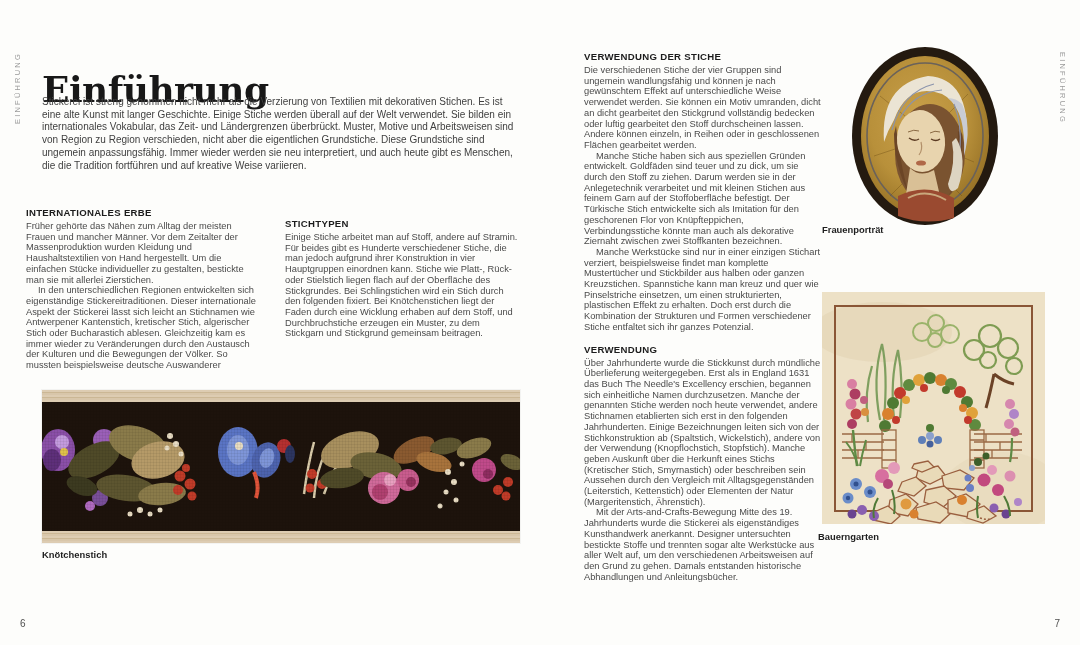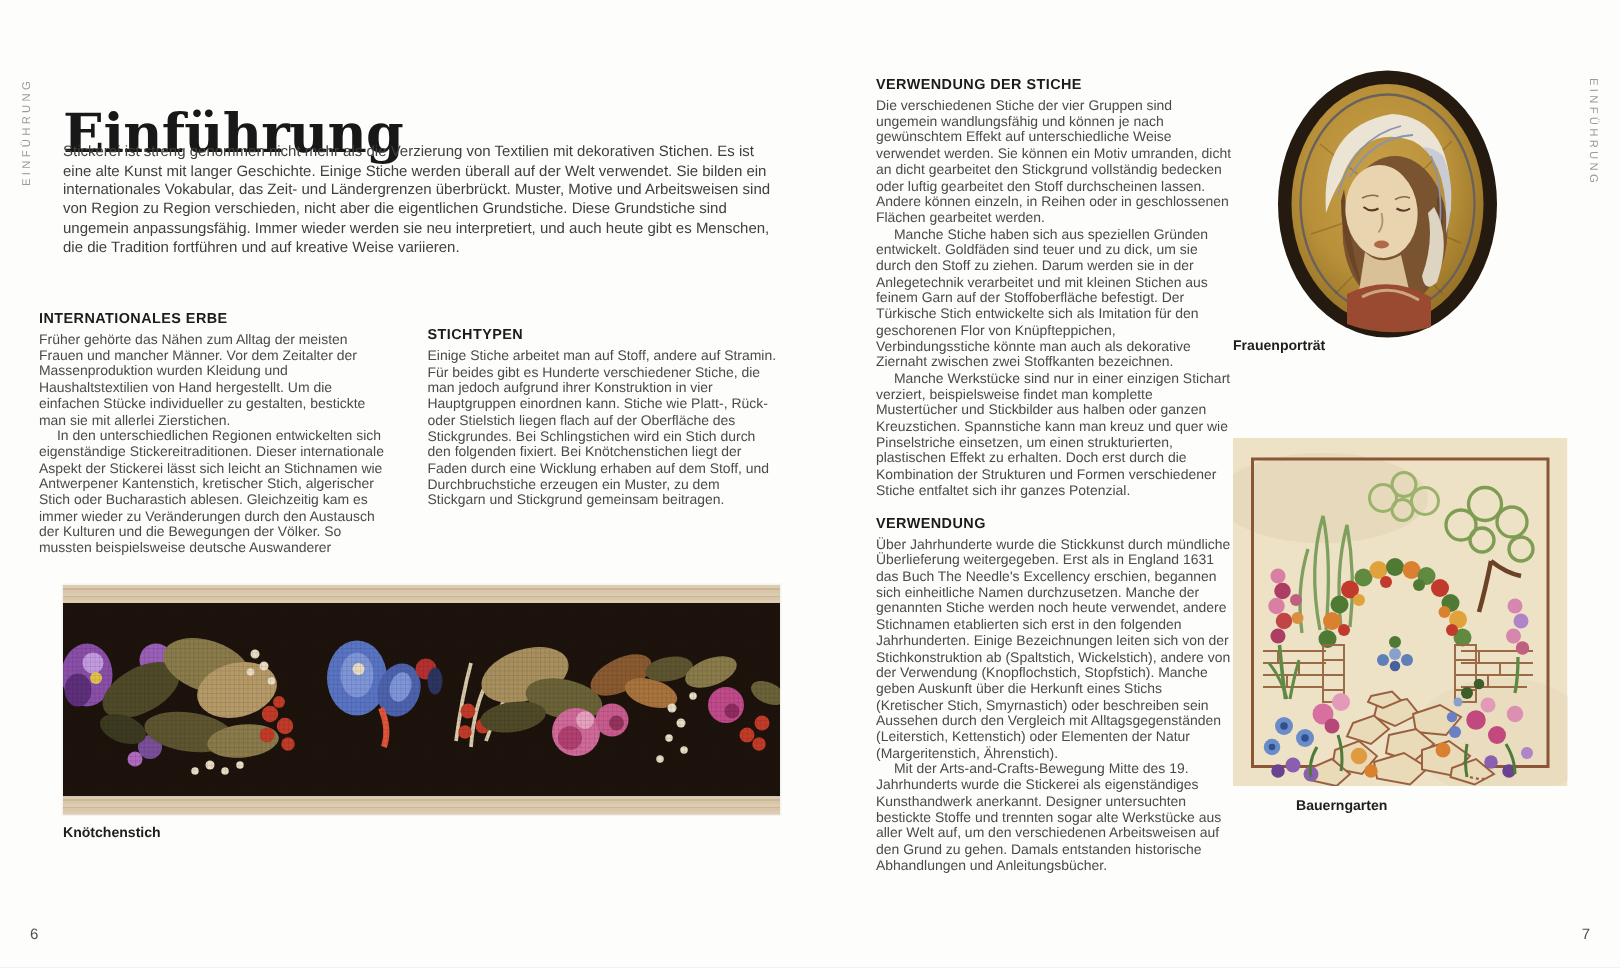--- a/index.html
+++ b/index.html
@@ -48,21 +48,21 @@
   }
   .linen{
     flex:0 0 12px;
     background:repeating-linear-gradient(180deg,#ddccb2 0 2px,#cbb795 2px 3px,#d8c6aa 3px 5px);
   }
   .fig-border svg{flex:1 1 auto;display:block;width:100%;height:129px;}
   .cap{position:absolute;font-size:8.9px;line-height:11.6px;color:#555;}
   .cap b{display:block;font-size:9.4px;color:#1e1e1e;margin-bottom:1px;}
   .cap.border-cap{left:42px;top:549px;width:195px;}
   .cap.portrait-cap{left:822px;top:224px;width:206px;}
-  .cap.garden-cap{left:864px;top:531px;width:206px;}
+  .cap.garden-cap{left:818px;top:531px;width:206px;}
   .fig-portrait{position:absolute;left:850px;top:46px;width:150px;height:180px;}
   .fig-garden{position:absolute;left:822px;top:292px;width:223px;height:232px;}
 </style>
 </head>
 <body>
 
 <div class="spread">
 
   <div class="edge-label left">EINFÜHRUNG</div>
   <div class="edge-label right">EINFÜHRUNG</div>

